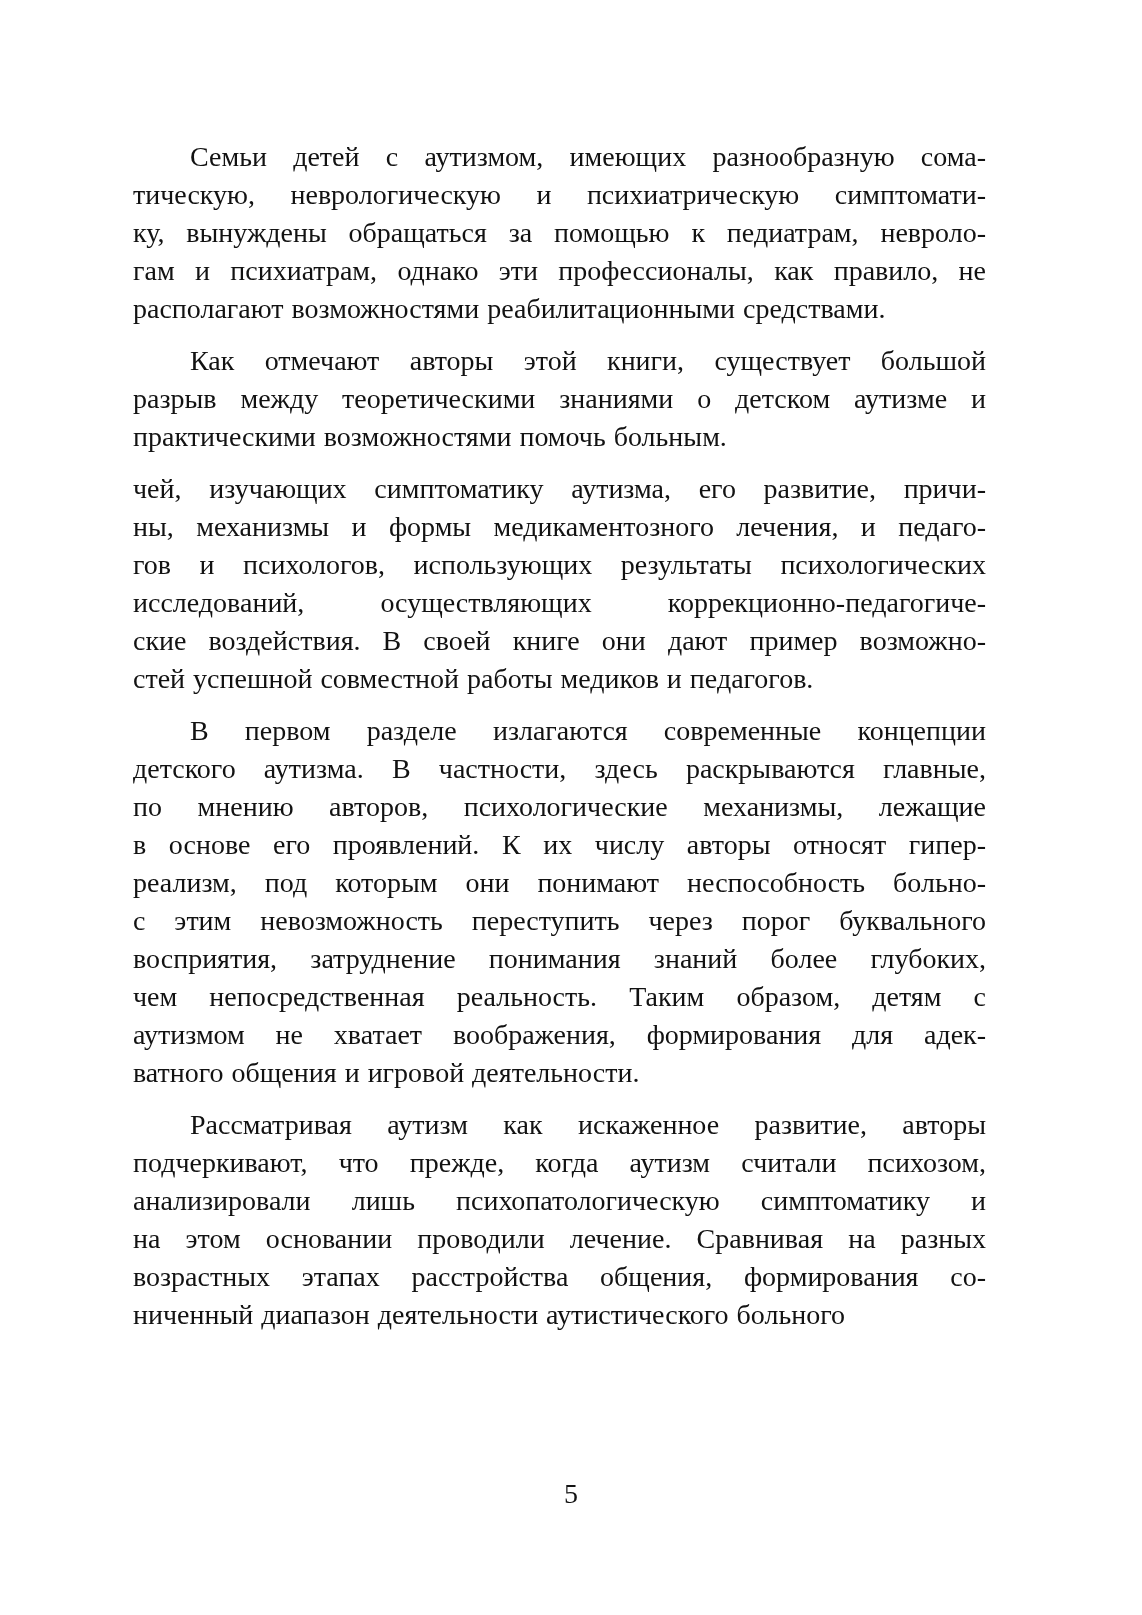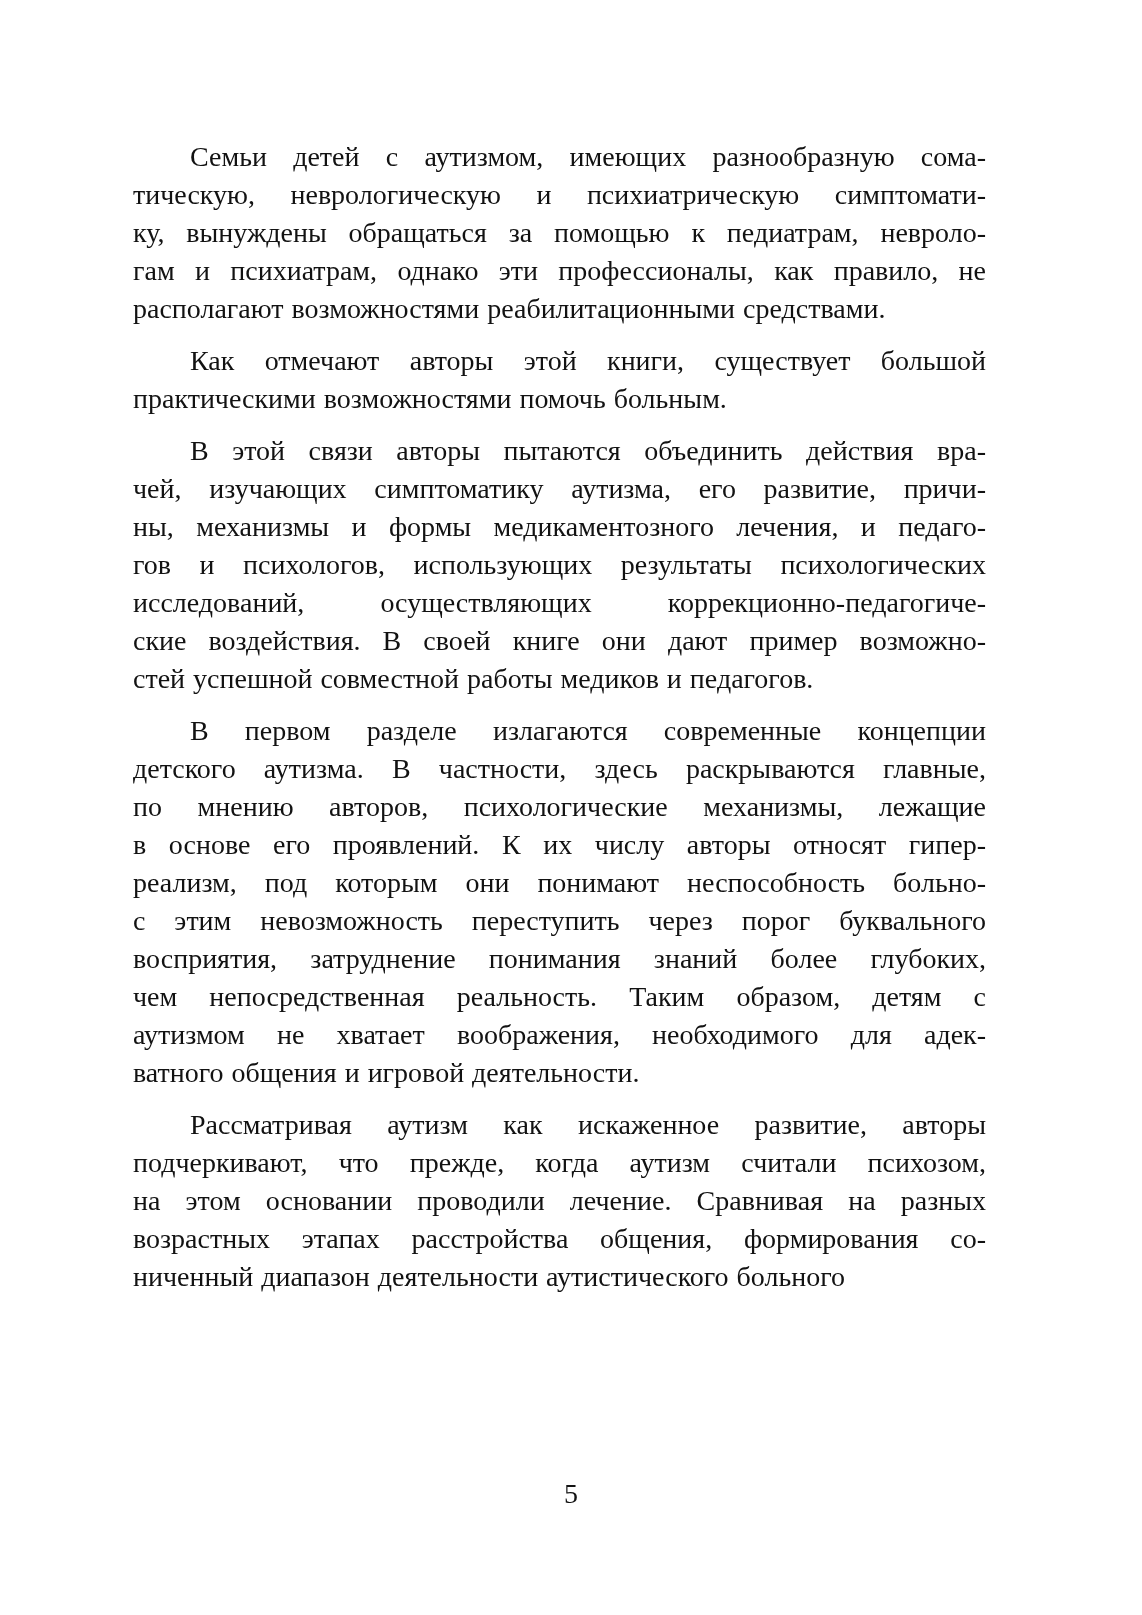--- a/index.html
+++ b/index.html
@@ -56,45 +56,46 @@
   <div class="text-block" id="paragraphs">
       <div class="paragraph">
         <div class="line first">Семьи детей с аутизмом, имеющих разнообразную сома-</div>
         <div class="line">тическую, неврологическую и психиатрическую симптомати-</div>
         <div class="line">ку, вынуждены обращаться за помощью к педиатрам, невроло-</div>
         <div class="line">гам и психиатрам, однако эти профессионалы, как правило, не</div>
         <div class="line last">располагают возможностями реабилитационными средствами.</div>
       </div>
       <div class="paragraph">
         <div class="line first">Как отмечают авторы этой книги, существует большой</div>
+        <div class="line">разрыв между теоретическими знаниями о детском аутизме и</div>
         <div class="line last">практическими возможностями помочь больным.</div>
       </div>
       <div class="paragraph">
-        <div class="line first">В этой связи авторы пытаются объединить действия вра-</div>
         <div class="line">чей, изучающих симптоматику аутизма, его развитие, причи-</div>
         <div class="line">ны, механизмы и формы медикаментозного лечения, и педаго-</div>
         <div class="line">гов и психологов, использующих результаты психологических</div>
         <div class="line">исследований, осуществляющих коррекционно-педагогиче-</div>
         <div class="line">ские воздействия. В своей книге они дают пример возможно-</div>
         <div class="line last">стей успешной совместной работы медиков и педагогов.</div>
       </div>
       <div class="paragraph">
         <div class="line first">В первом разделе излагаются современные концепции</div>
         <div class="line">детского аутизма. В частности, здесь раскрываются главные,</div>
         <div class="line">по мнению авторов, психологические механизмы, лежащие</div>
         <div class="line">в основе его проявлений. К их числу авторы относят гипер-</div>
         <div class="line">реализм, под которым они понимают неспособность больно-</div>
         <div class="line">с этим невозможность переступить через порог буквального</div>
         <div class="line">восприятия, затруднение понимания знаний более глубоких,</div>
         <div class="line">чем непосредственная реальность. Таким образом, детям с</div>
-        <div class="line">аутизмом не хватает воображения, необходимого для адек-</div>
+        <div class="line">аутизмом не хватает воображения, формирования для адек-</div>
         <div class="line last">ватного общения и игровой деятельности.</div>
       </div>
       <div class="paragraph">
         <div class="line first">Рассматривая аутизм как искаженное развитие, авторы</div>
         <div class="line">подчеркивают, что прежде, когда аутизм считали психозом,</div>
+        <div class="line">анализировали лишь психопатологическую симптоматику и</div>
         <div class="line">на этом основании проводили лечение. Сравнивая на разных</div>
         <div class="line">возрастных этапах расстройства общения, формирования со-</div>
         <div class="line last">ниченный диапазон деятельности аутистического больного</div>
       </div>
     </div>
   <div class="page-number">5</div>
 </div>
 
 </body></html>

